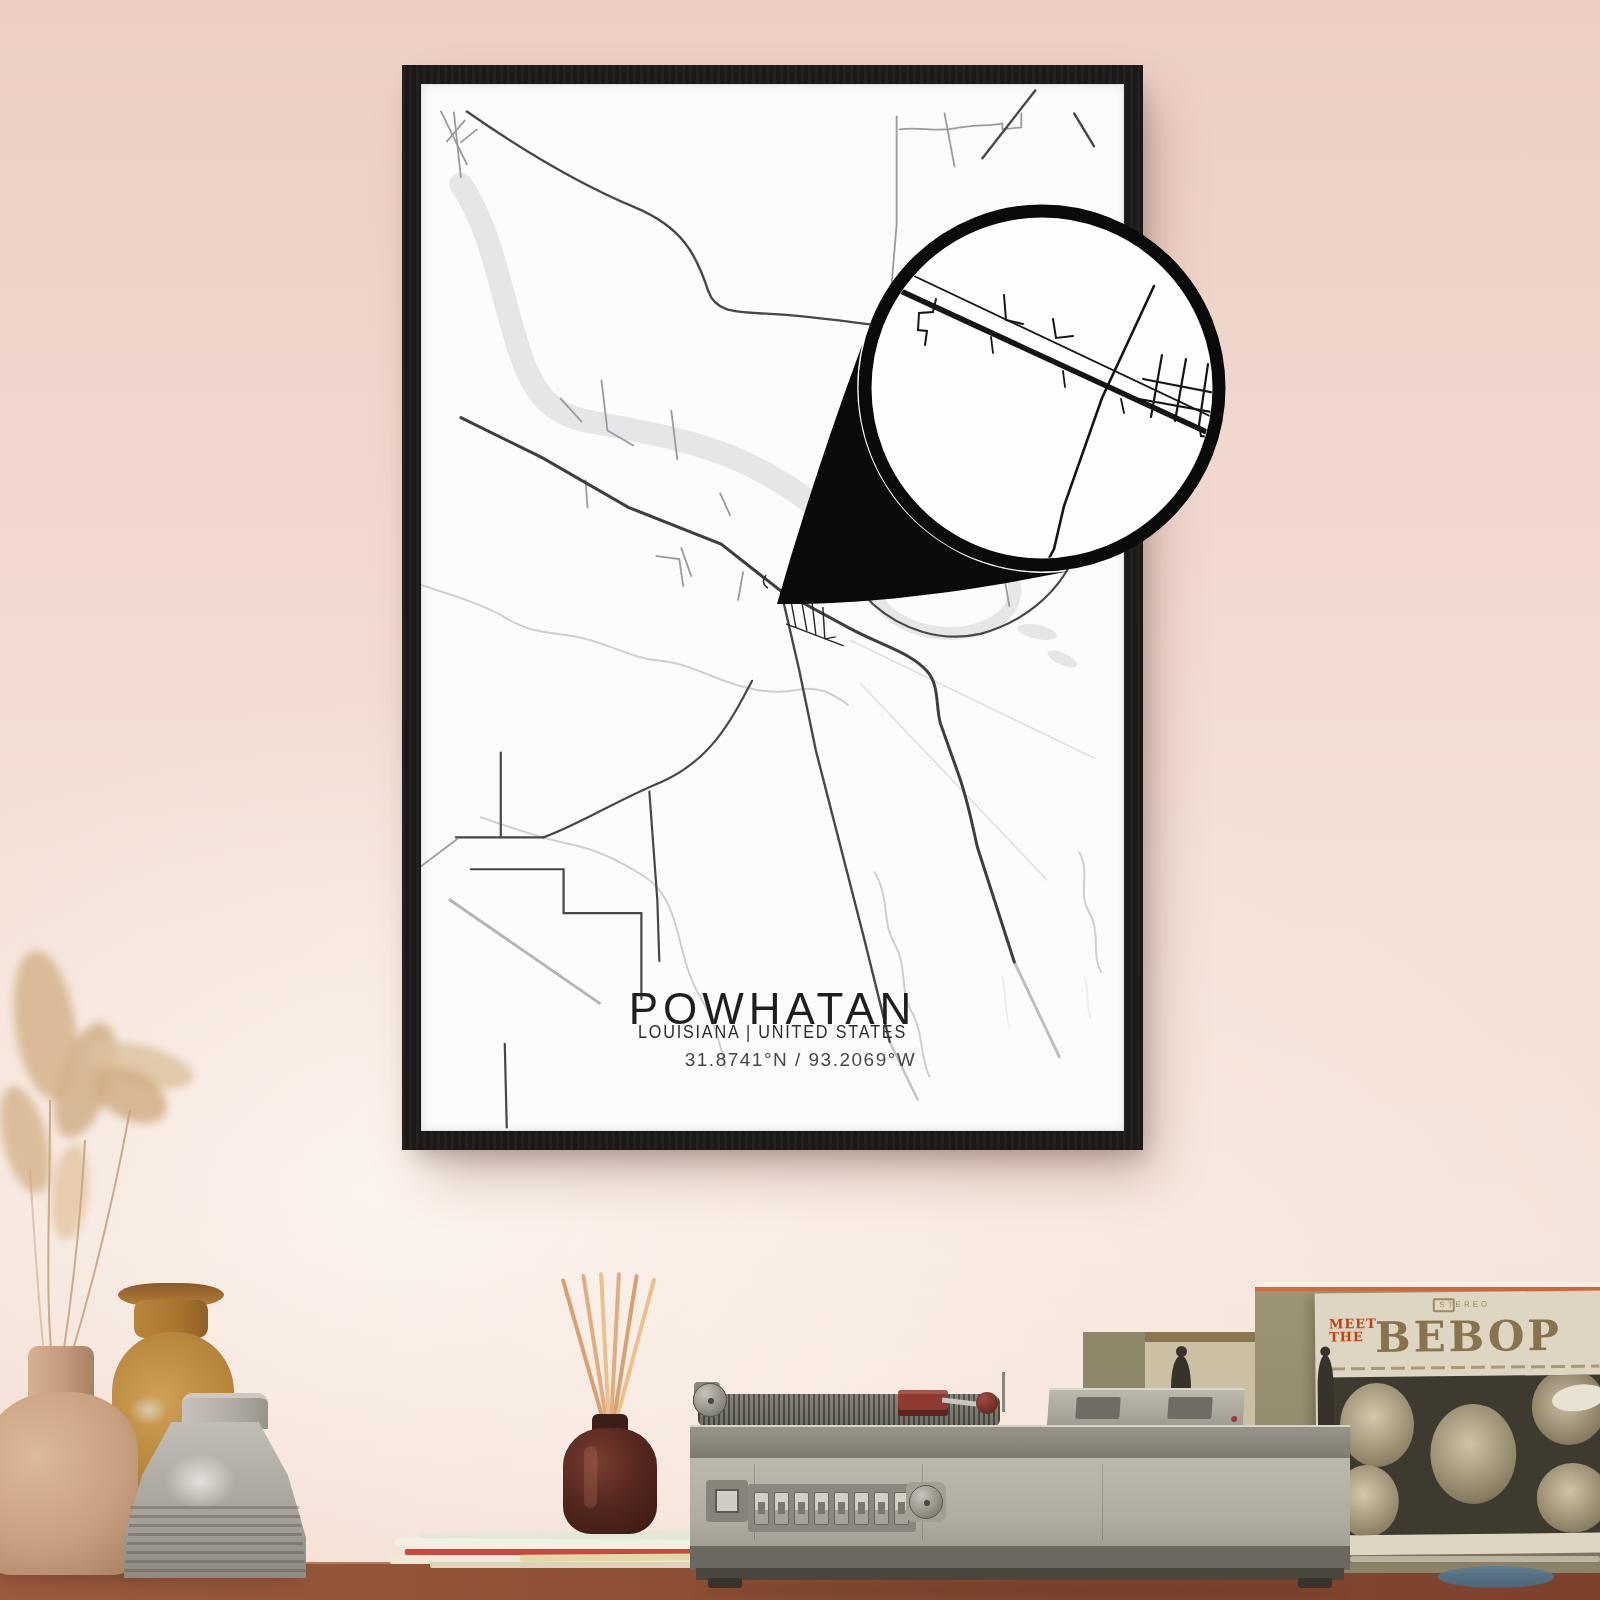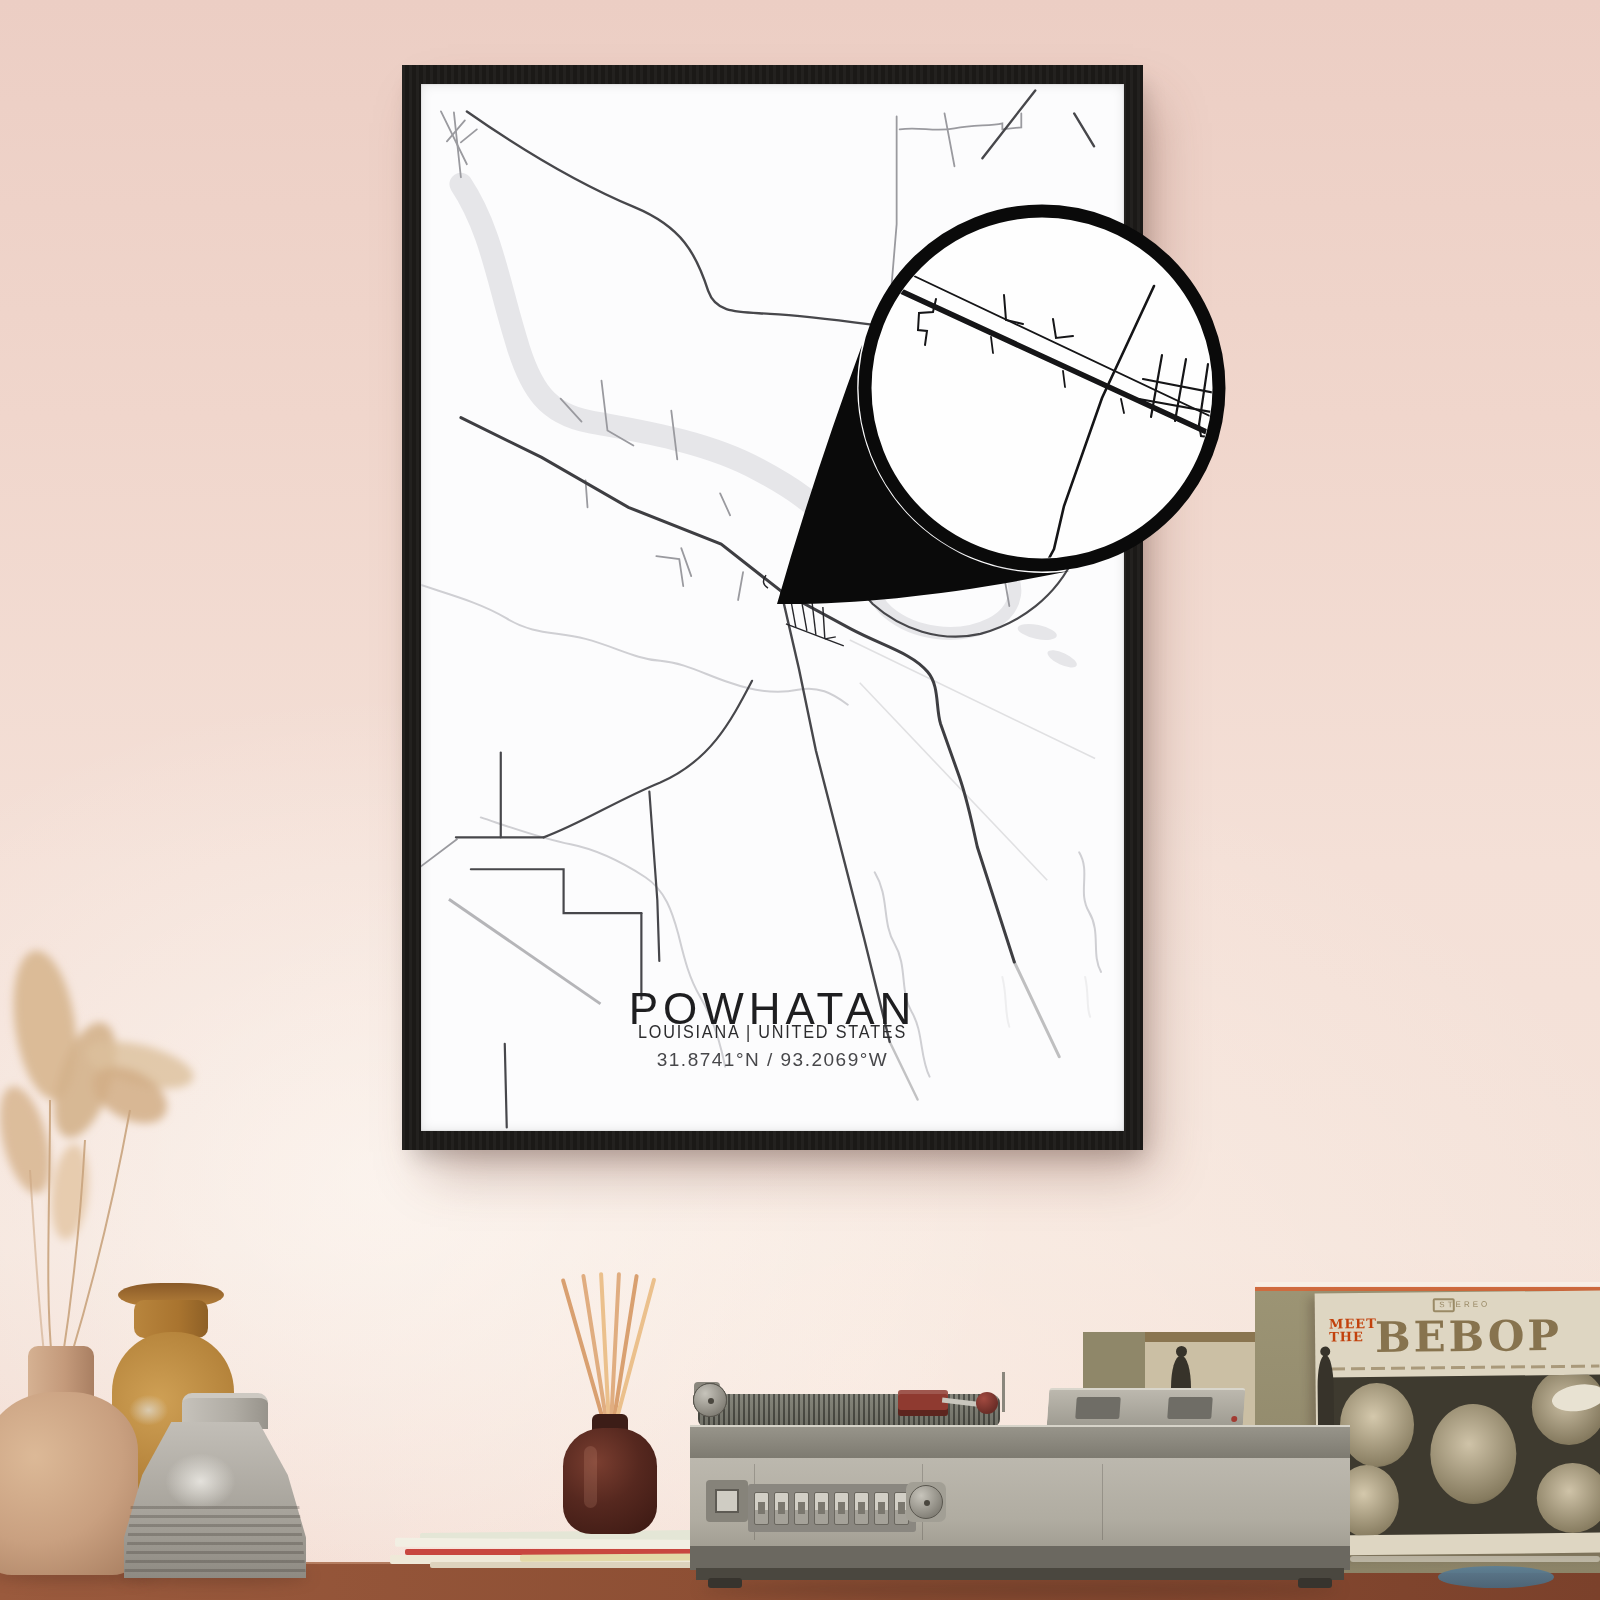--- a/index.html
+++ b/index.html
@@ -13,21 +13,21 @@
   .frame{position:absolute;left:402px;top:65px;width:741px;height:1085px;box-sizing:border-box;
     background:#1b1917;padding:19px;
     background-image:repeating-linear-gradient(90deg, rgba(255,255,255,.035) 0 3px, rgba(0,0,0,0) 3px 7px);
     box-shadow:18px 30px 50px -10px rgba(110,60,45,.35), 6px 12px 22px -6px rgba(0,0,0,.20);}
   .paper{position:relative;width:703px;height:1047px;background:#fcfcfd;overflow:hidden;
     box-shadow:inset 0 0 12px rgba(0,0,0,.10), inset 0 0 2px rgba(0,0,0,.20);}
   .paper svg{position:absolute;left:0;top:0;}
   .map-text{position:absolute;left:0;width:100%;text-align:center;color:#1e1e20;}
   .map-title{top:900px;font-size:44px;letter-spacing:5px;font-weight:400;}
   .map-sub{top:938px;font-size:18px;letter-spacing:2px;color:#2c2c2e;transform:scaleX(.9);}
-  .map-coords{top:965px;font-size:19px;letter-spacing:1.5px;color:#47474a;}
+  .map-coords{top:965px;font-size:19px;letter-spacing:1.5px;color:#47474a;margin-left:28px;}
   
   .w1{stroke:#e6e6e9;stroke-width:23;fill:none;stroke-linecap:round;}
   .w2{stroke:#e6e6e9;stroke-width:13;fill:none;}
   .pond{fill:#e6e6e9;}
   .ck{stroke:#cfcfd3;stroke-width:2;fill:none;stroke-linecap:round;}
   .ft{stroke:#e0e0e2;stroke-width:1.6;fill:none;}
   .rg{stroke:#9a9a9f;stroke-width:1.8;fill:none;stroke-linecap:round;}
   .rd1{stroke:#47474b;stroke-width:2.4;fill:none;stroke-linecap:round;}
   .rd2{stroke:#3e3e42;stroke-width:3;fill:none;stroke-linecap:round;}
   .rd3{stroke:#47474b;stroke-width:2.2;fill:none;stroke-linecap:round;}

